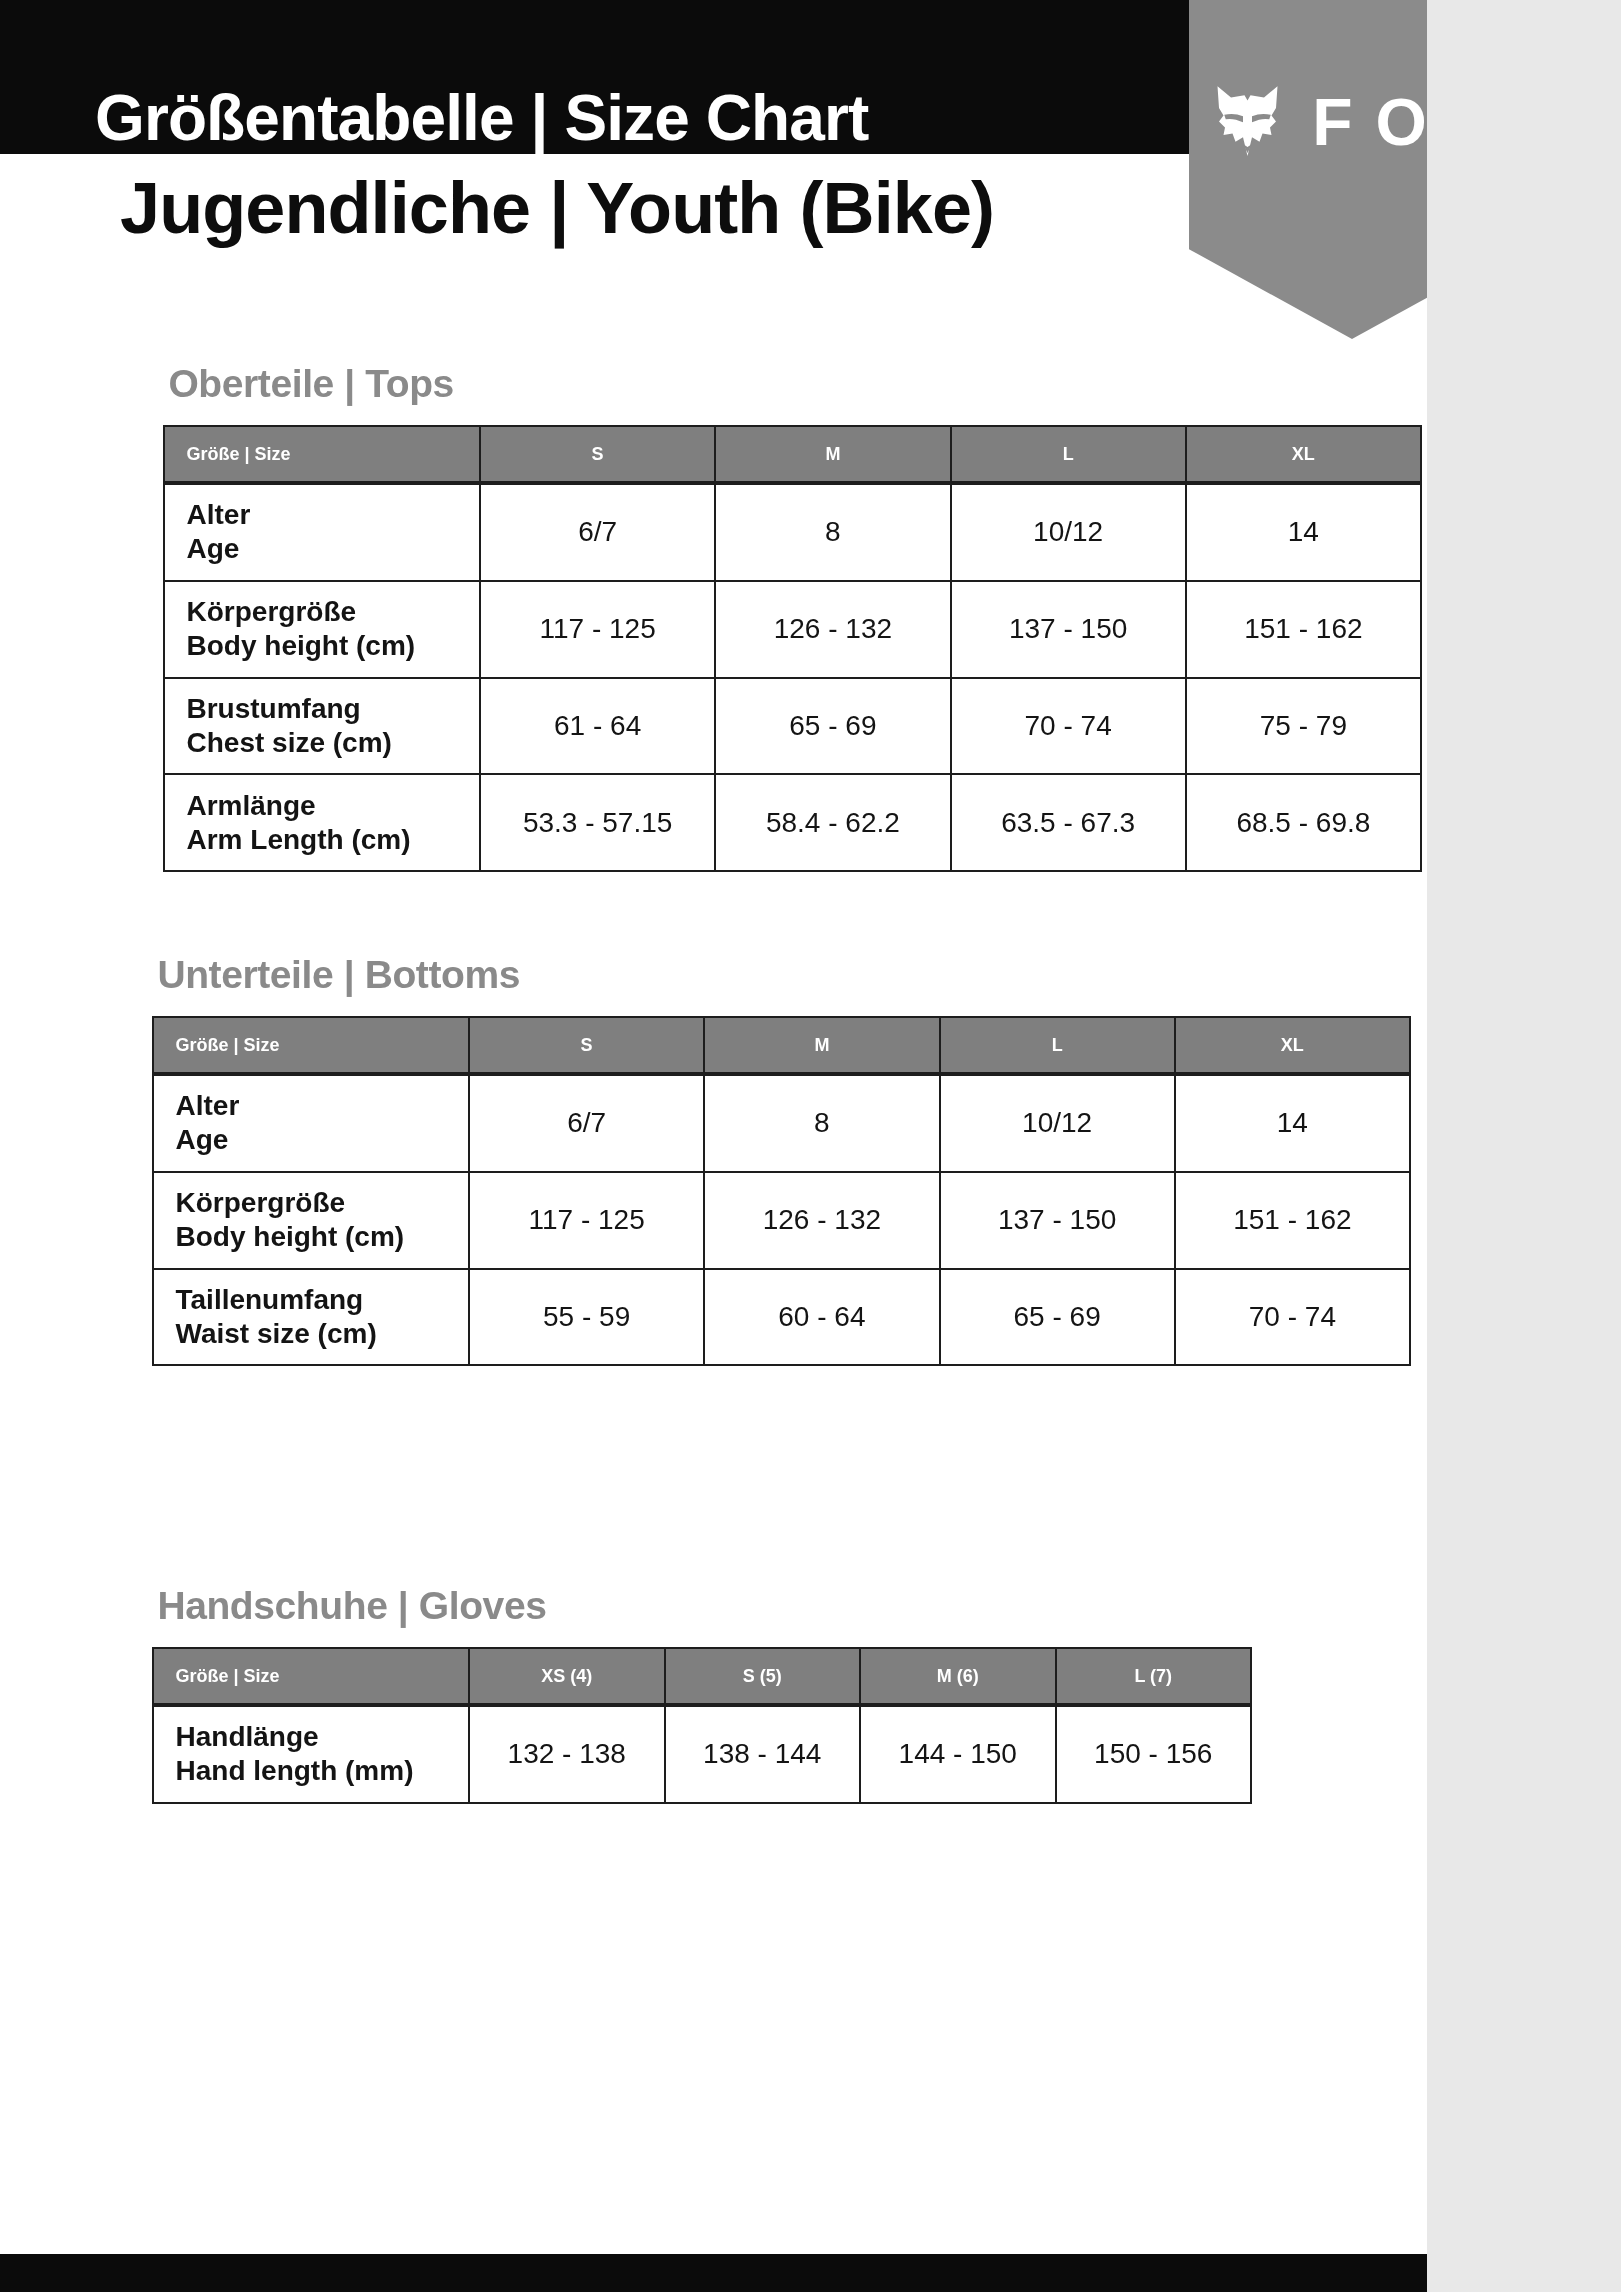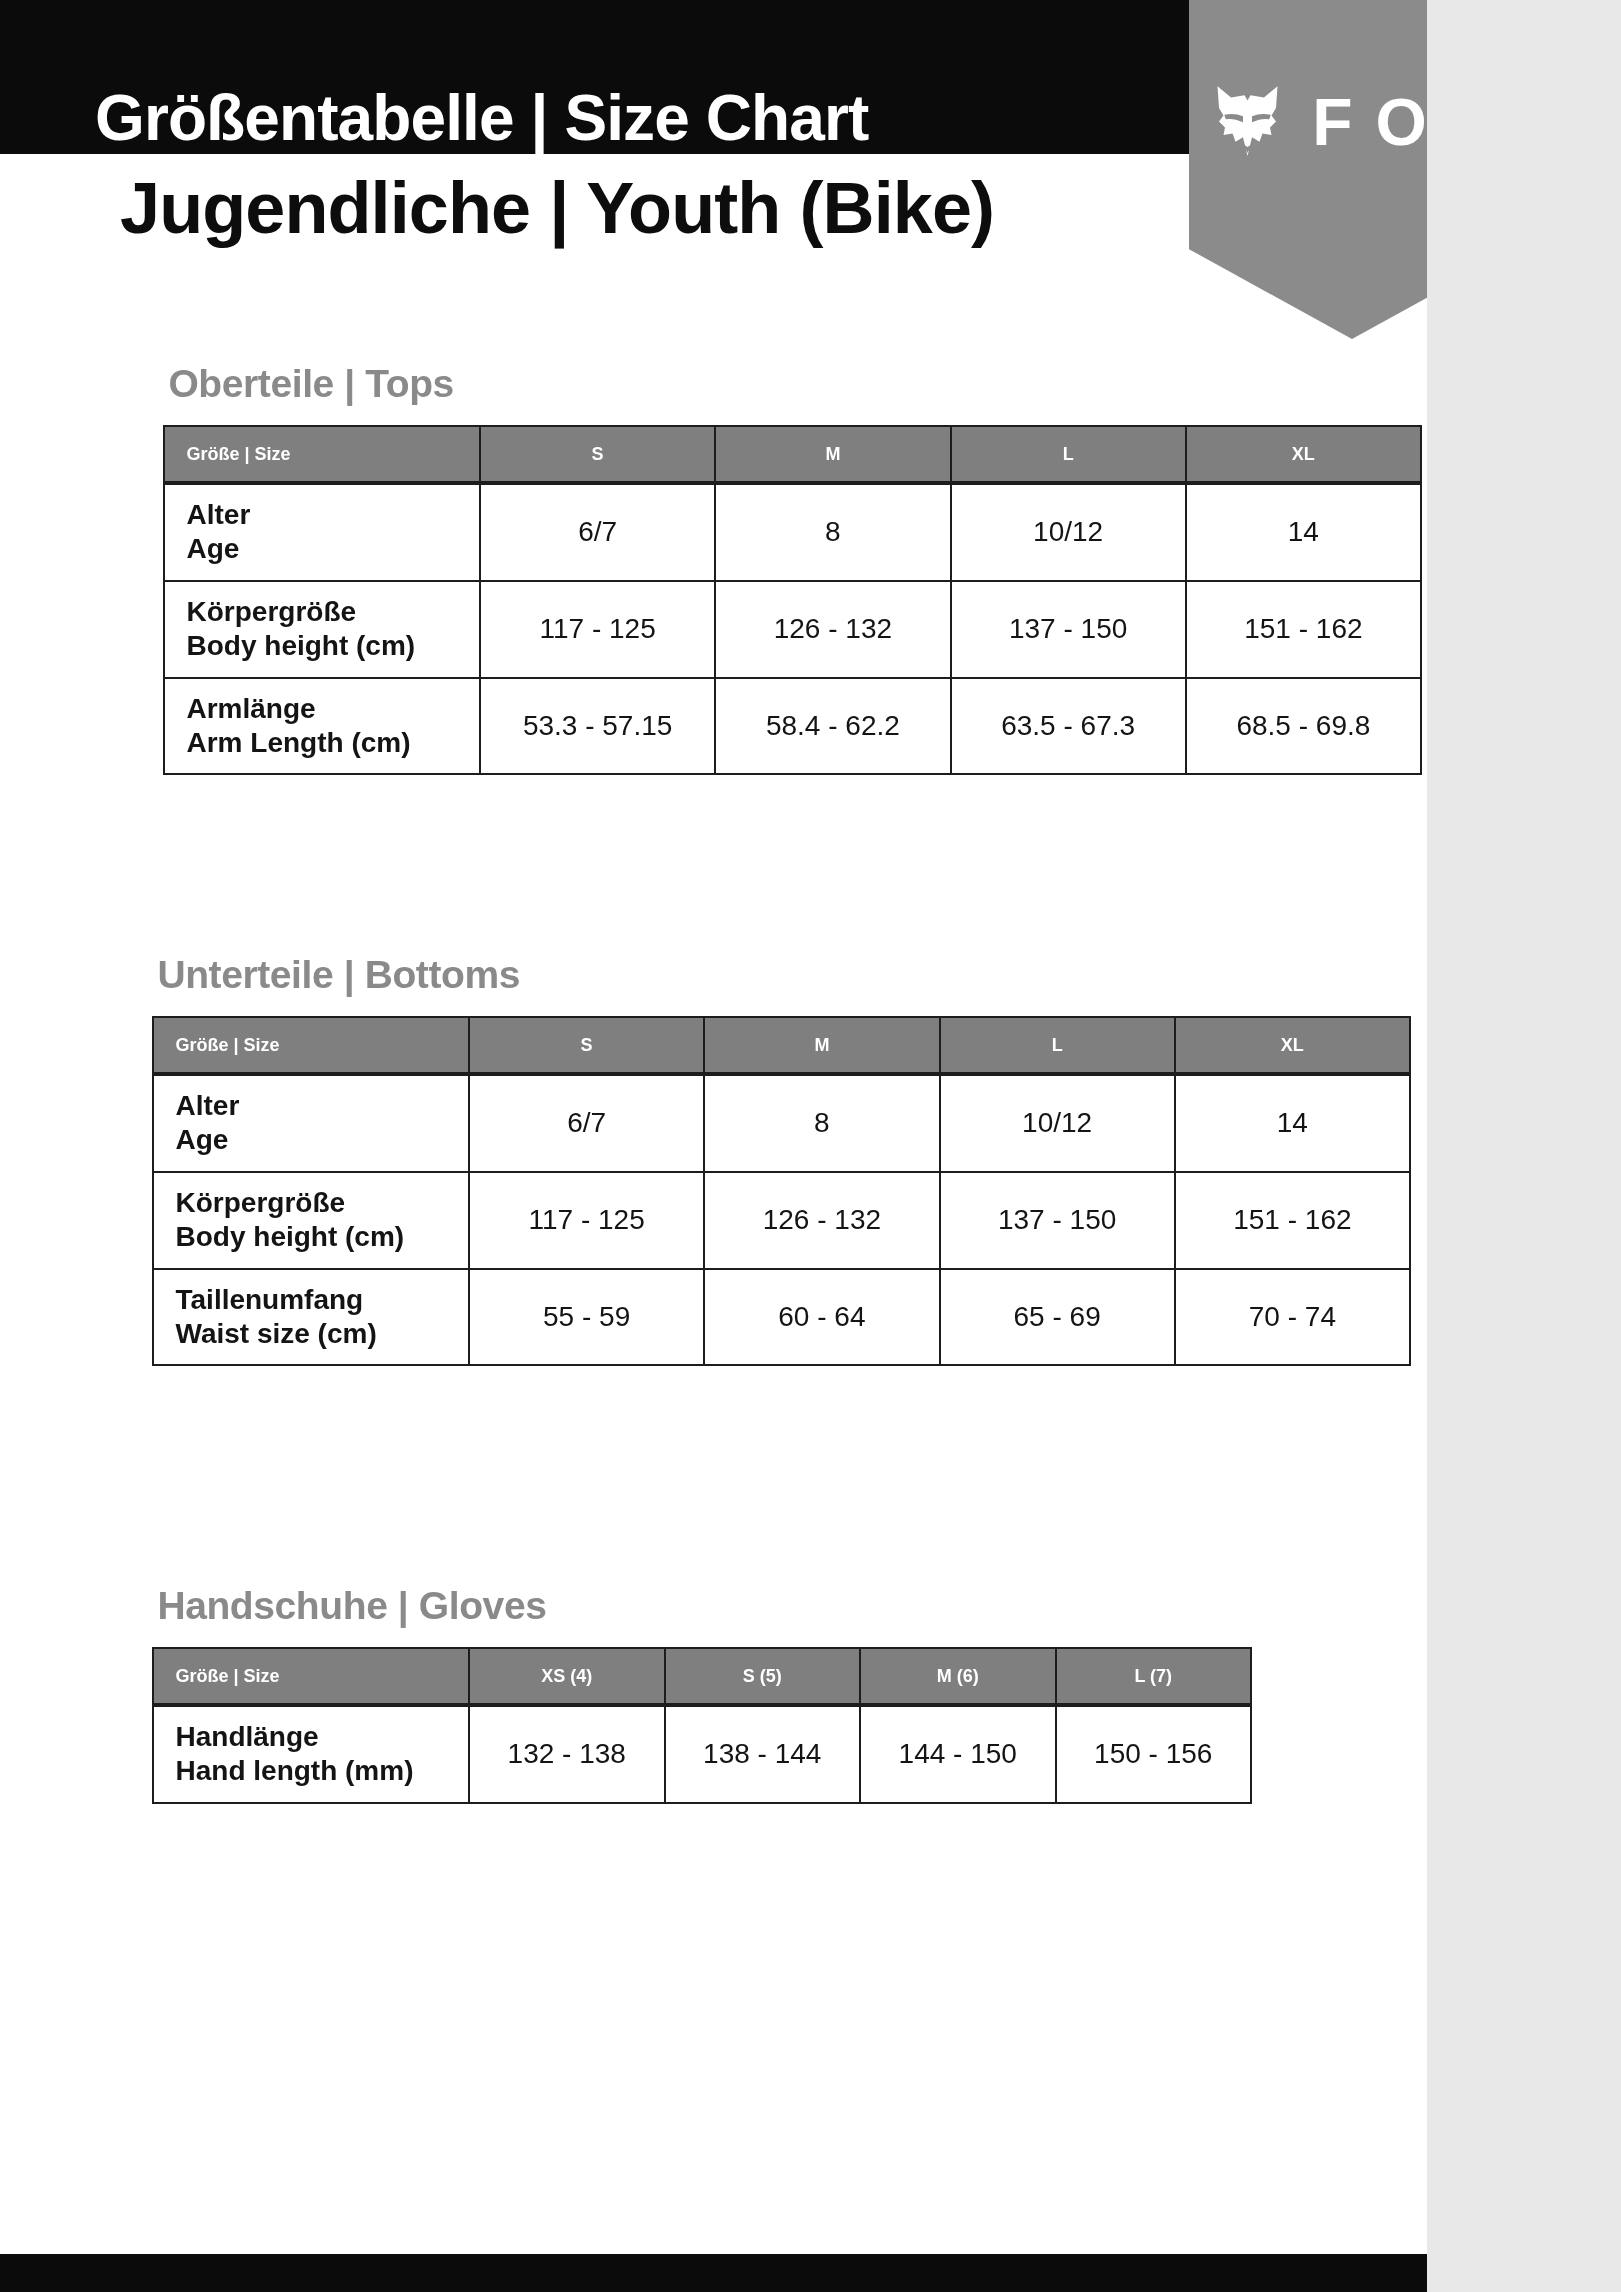--- a/index.html
+++ b/index.html
@@ -127,20 +127,30 @@
               <div>Körpergröße</div>
               <div>Body height (cm)</div>
             </td>
             <td class="val">117 - 125</td>
             <td class="val">126 - 132</td>
             <td class="val">137 - 150</td>
             <td class="val">151 - 162</td>
           </tr>
           <tr>
             <td class="label">
+              <div>Brustumfang</div>
+              <div>Chest size (cm)</div>
+            </td>
+            <td class="val">61 - 64</td>
+            <td class="val">65 - 69</td>
+            <td class="val">70 - 74</td>
+            <td class="val">75 - 79</td>
+          </tr>
+          <tr>
+            <td class="label">
               <div>Armlänge</div>
               <div>Arm Length (cm)</div>
             </td>
             <td class="val">53.3 - 57.15</td>
             <td class="val">58.4 - 62.2</td>
             <td class="val">63.5 - 67.3</td>
             <td class="val">68.5 - 69.8</td>
           </tr>
         </tbody>
       </table>

